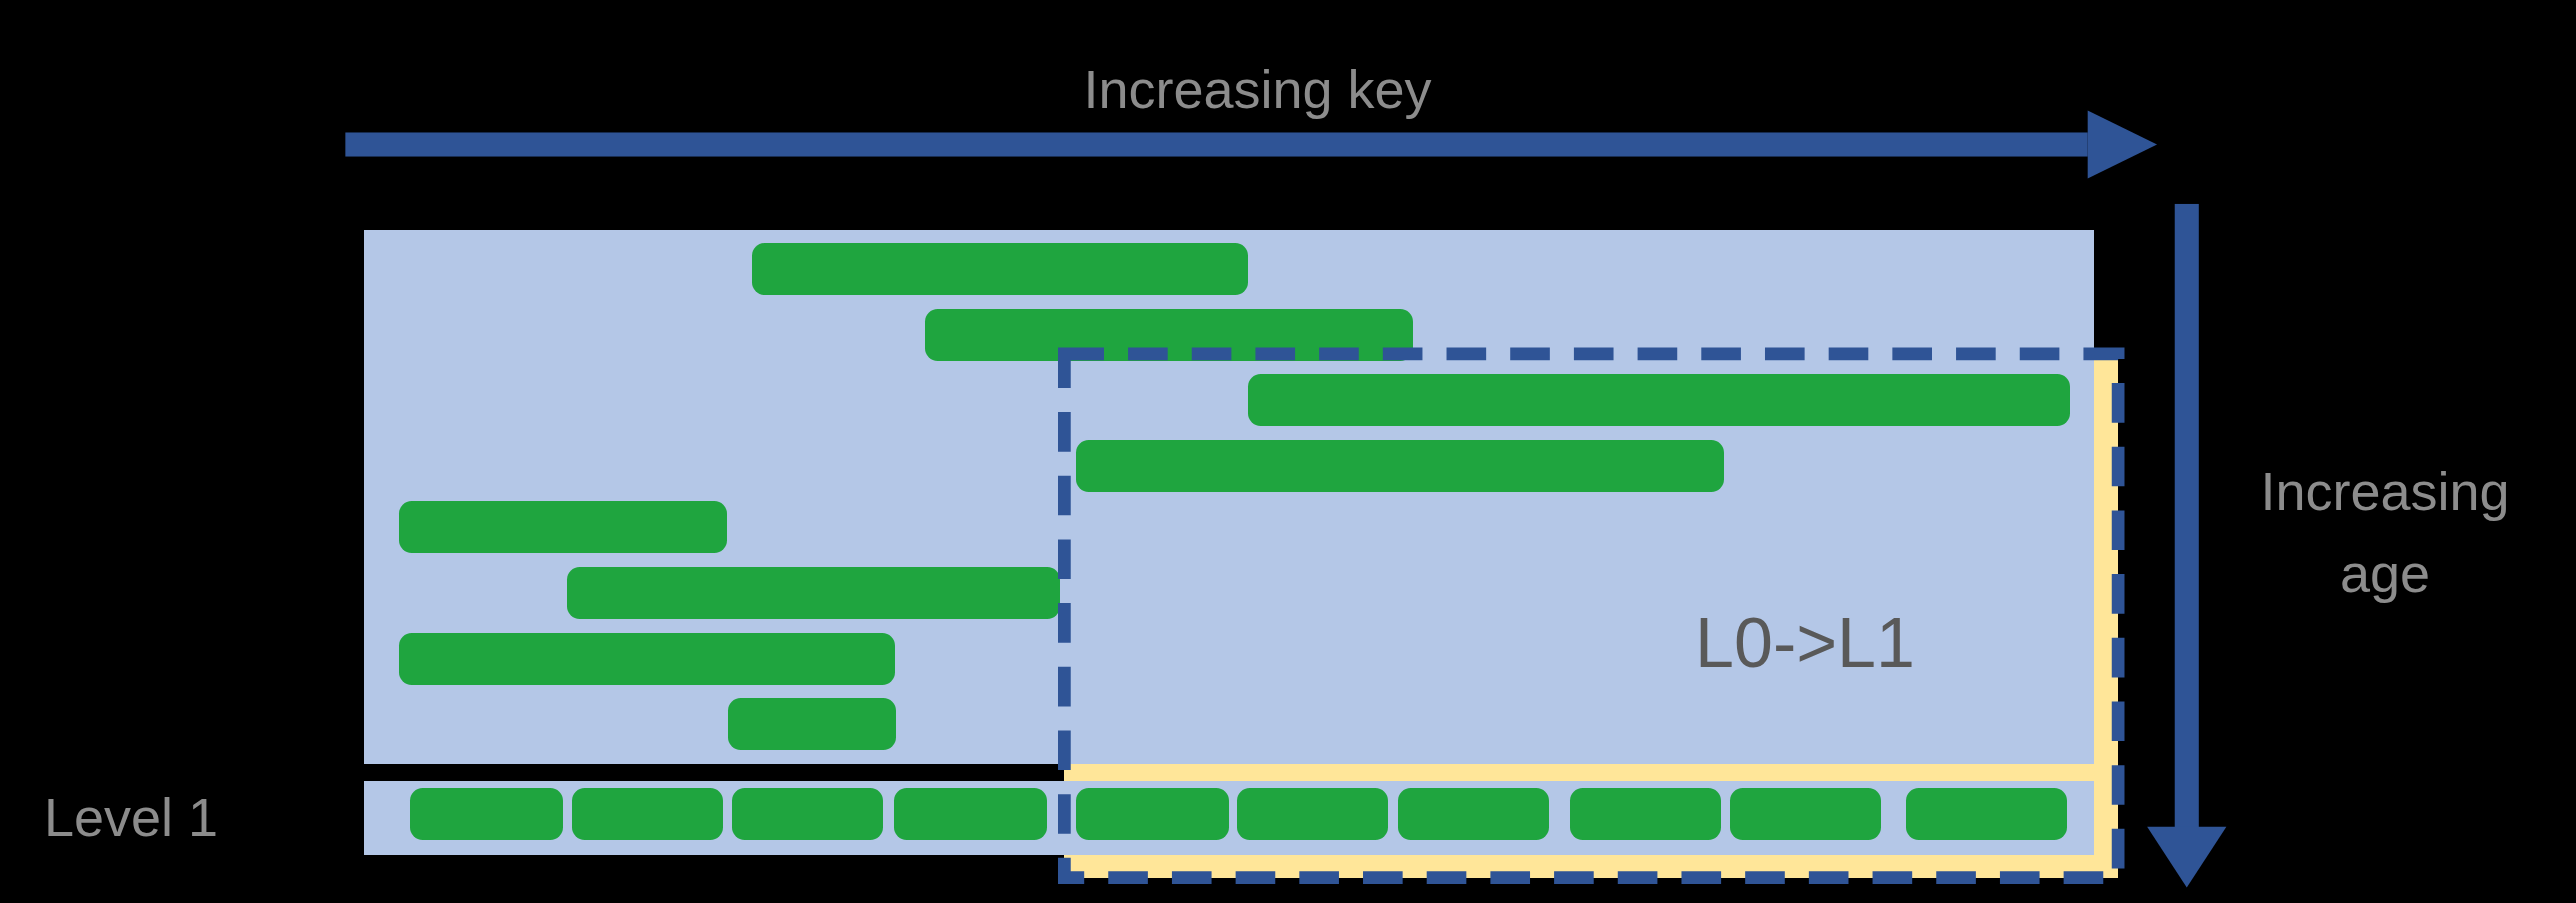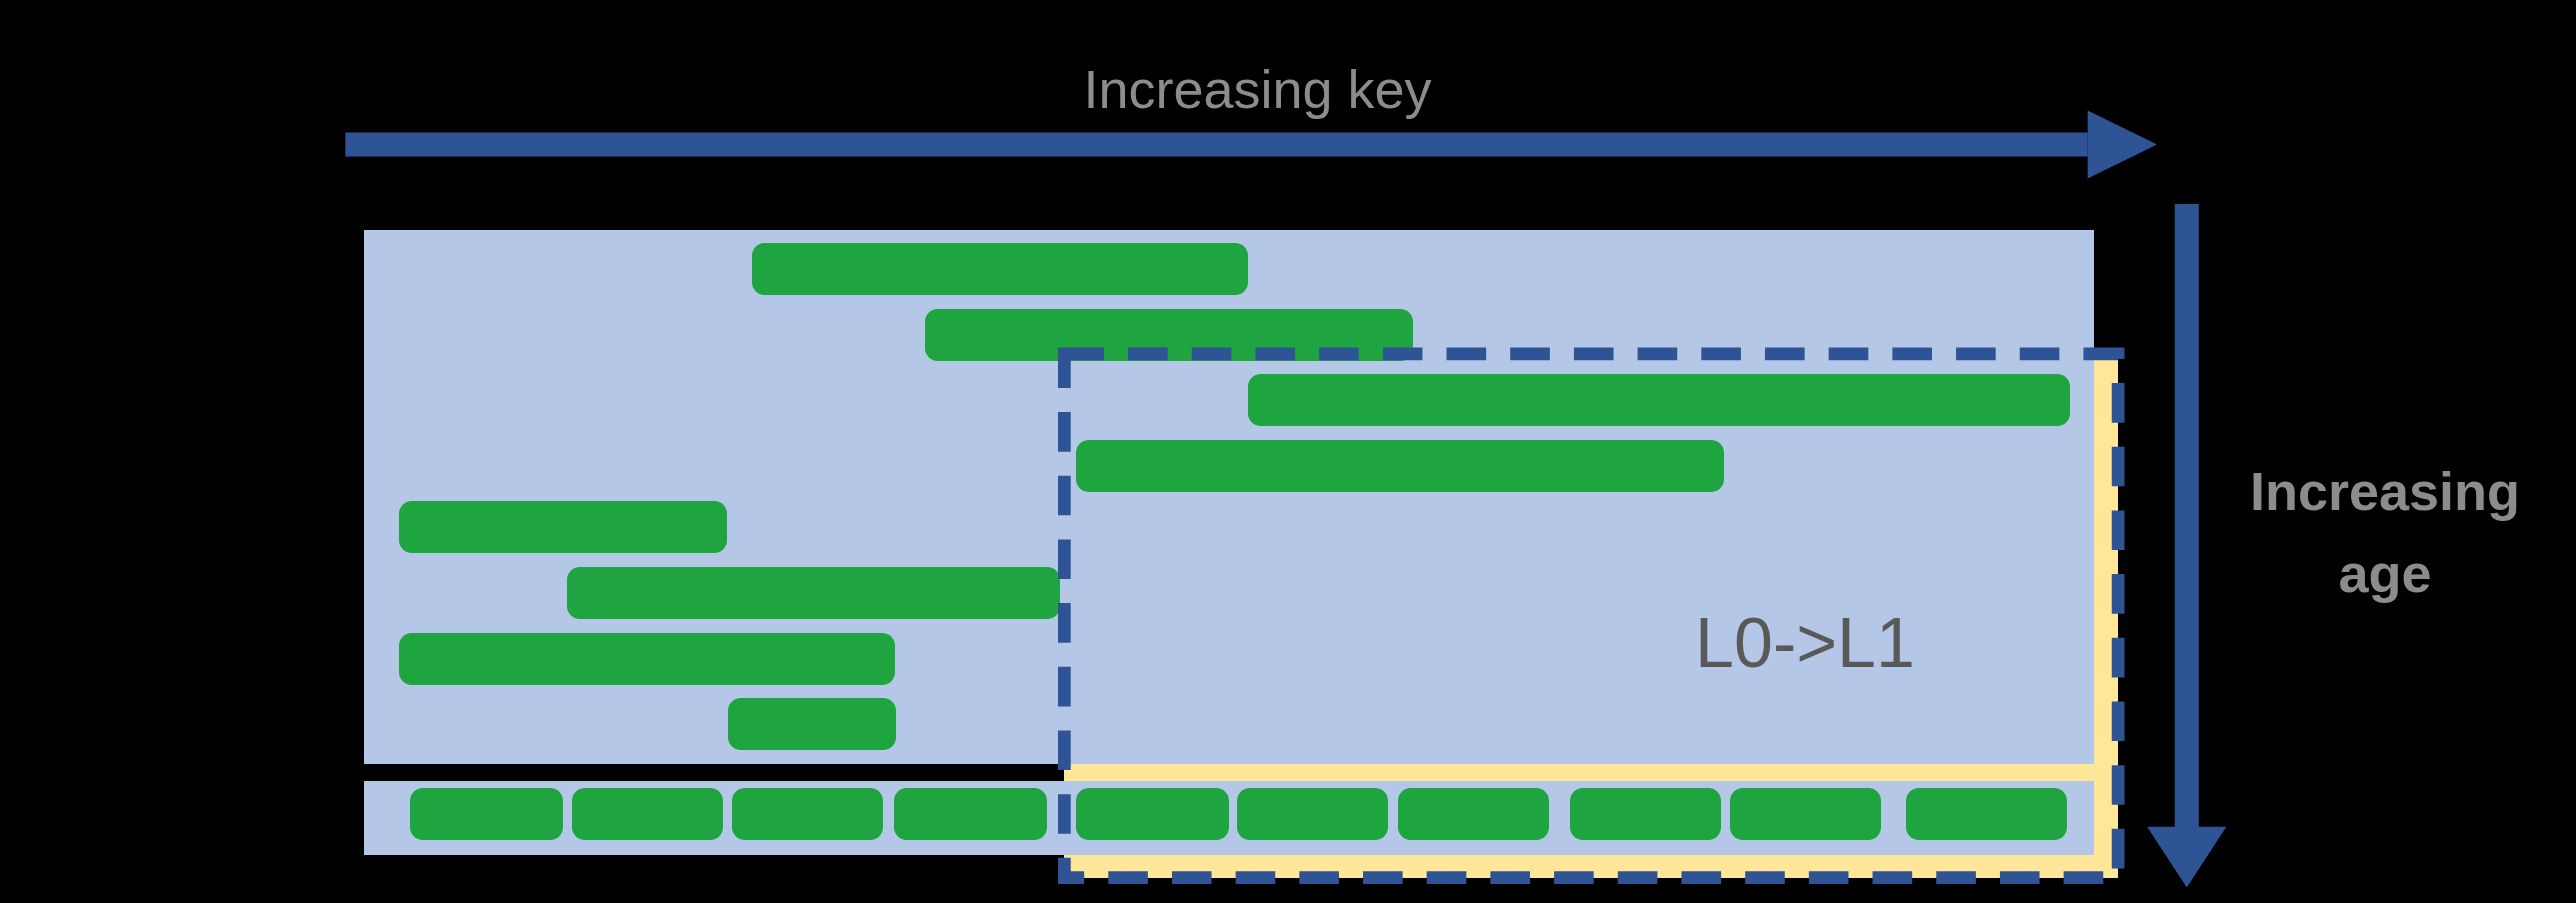--- a/index.html
+++ b/index.html
@@ -27,21 +27,21 @@
     position:absolute;
     background:var(--sstable-green,#1FA53F);
     border-radius:12.7px;
   }
   #overlay{position:absolute;left:0;top:0;z-index:4;pointer-events:none;}
   .label{
     position:absolute;color:var(--label-gray,#8C8C8C);
     font-size:54px;text-align:center;z-index:5;white-space:nowrap;
   }
   #key-label{left:762px;top:25.5px;width:991px;margin-top:32px;}
-  #age-label{left:2208px;top:450px;width:354px;line-height:82px;white-space:normal;font-weight:bold;}
+  #age-label{left:2208px;top:450px;width:354px;line-height:82px;white-space:normal;}
   #level0-label{left:14px;top:464px;width:234px;}
   #level1-label{left:14px;top:786px;width:234px;}
   #compaction-label{
     position:absolute;left:1550px;top:603px;width:510px;
     color:var(--compaction-text,#595959);
     font-size:70px;text-align:center;line-height:81px;z-index:5;
   }
 </style>
 </head>
 <body>
@@ -88,19 +88,20 @@
     <rect x="1504" y="500" width="1489" height="740" fill="none" style="stroke:var(--dashed-blue,#2F5496)" stroke-width="18" stroke-dasharray="56 34"></rect>
   </svg>
 
   <div class="label" id="key-label">Increasing key</div>
 
   <div class="label" id="age-label">
     <div>Increasing</div>
     <div>age</div>
   </div>
 
+  <div class="label" id="level1-label">Level 1</div>
 
   <div id="compaction-label">
     <div>L0-&gt;L1</div>
   </div>
 
 </div>
 
 
 </body></html>

